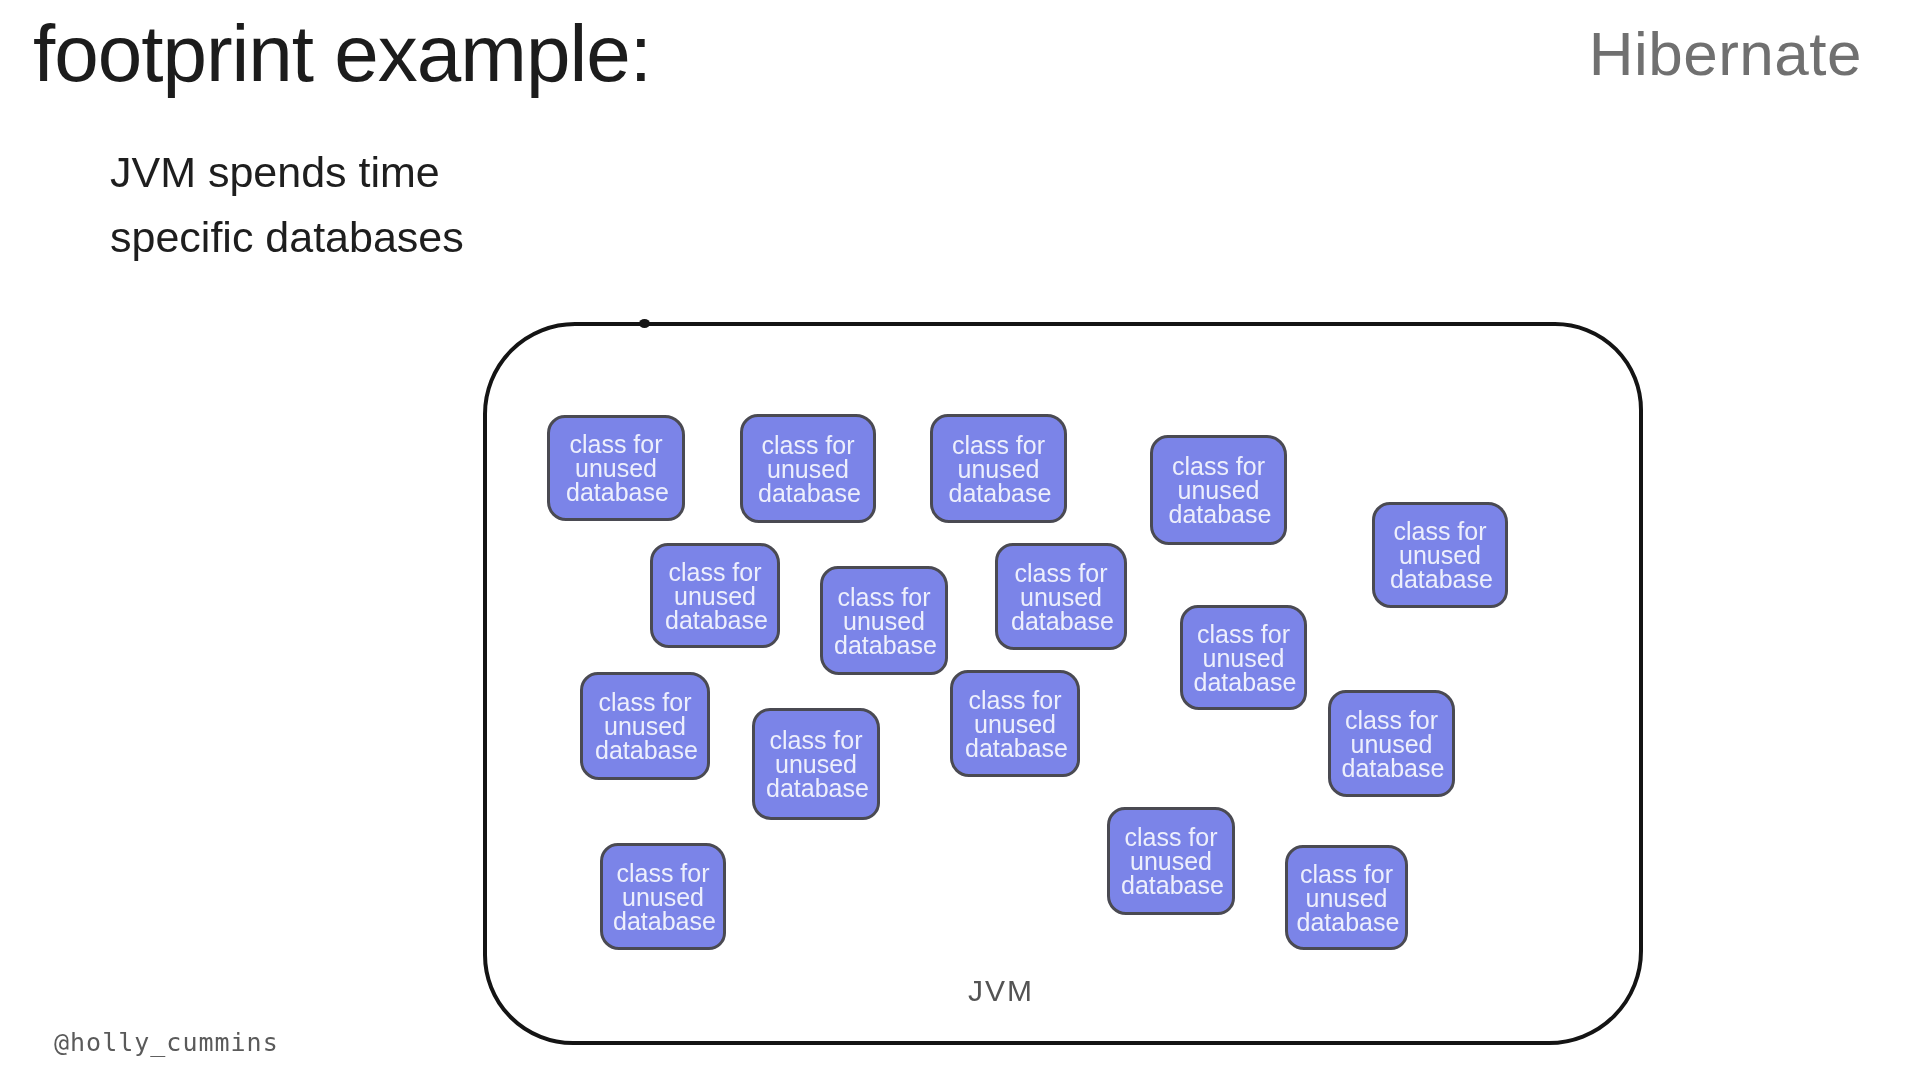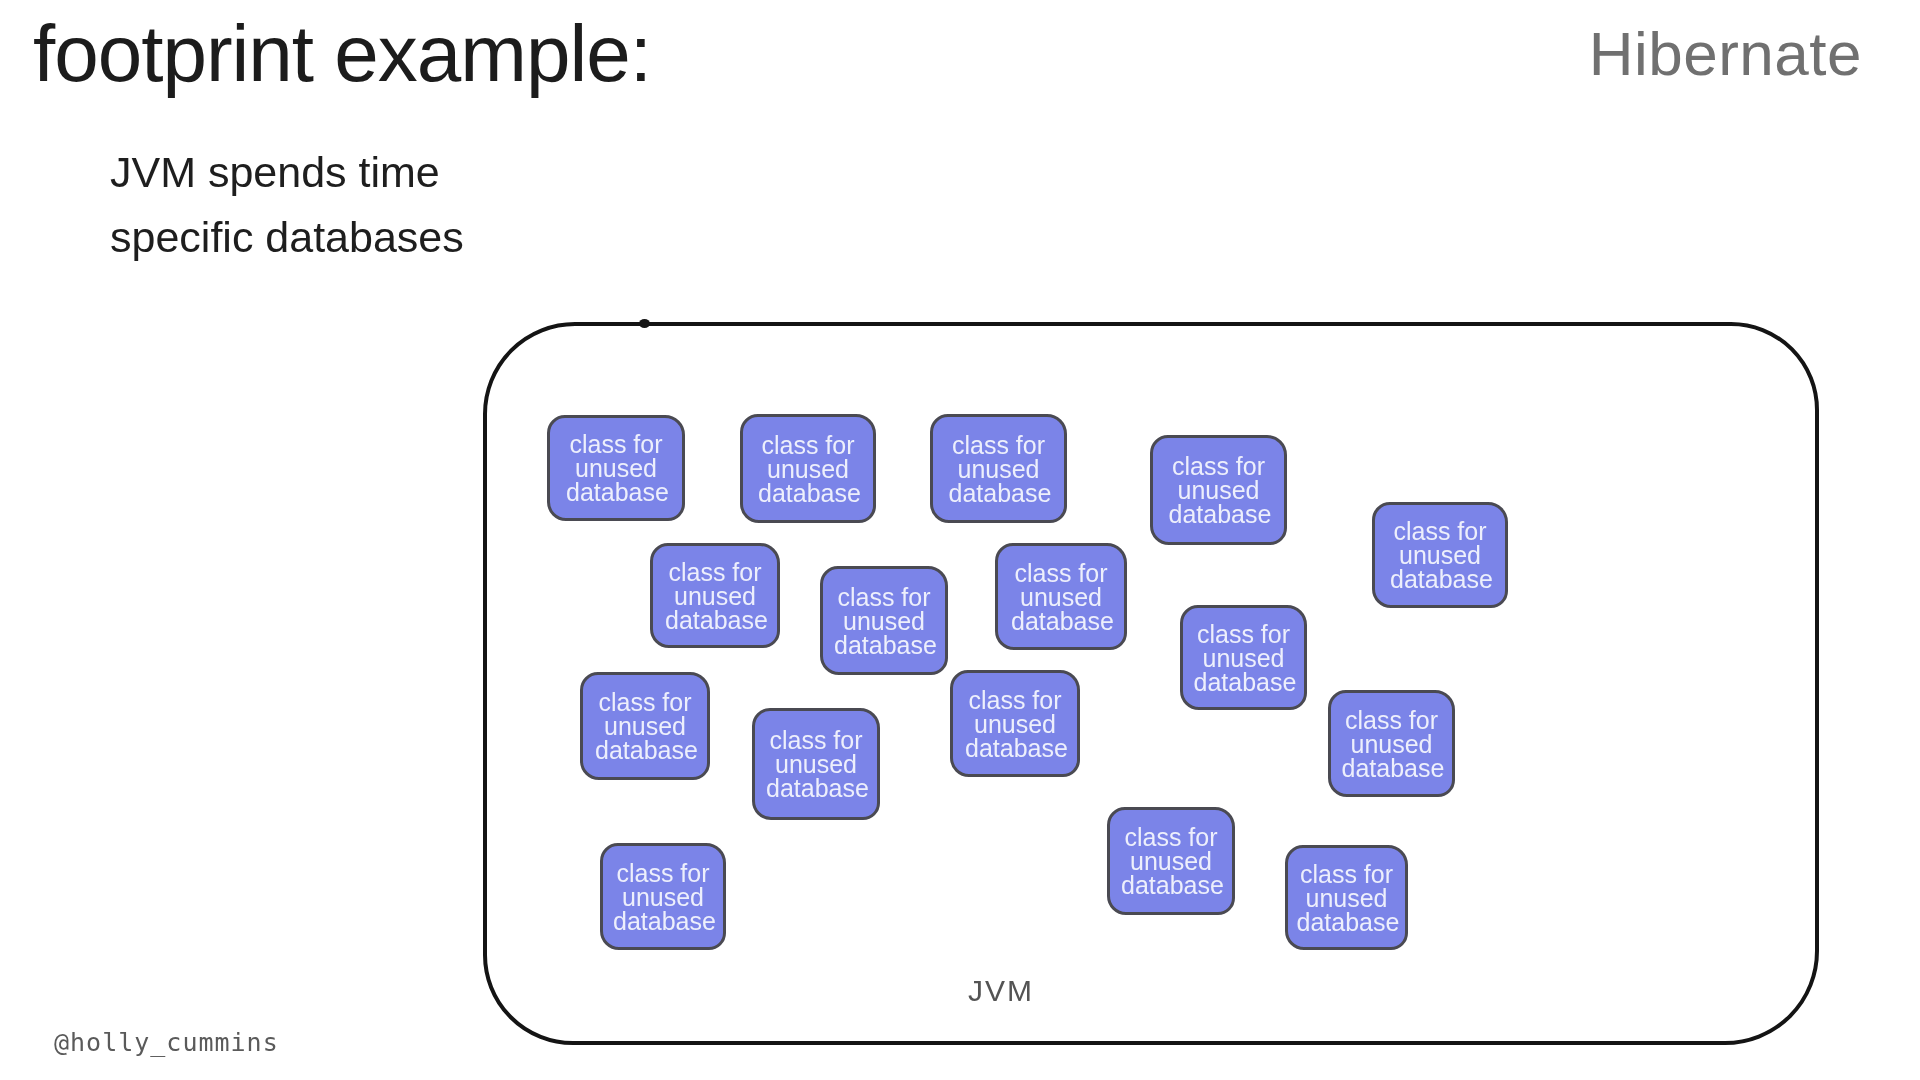--- a/index.html
+++ b/index.html
@@ -34,21 +34,21 @@
     left: 110px; top: 140px;
     font-size: 43px;
     font-weight: 400;
     line-height: 65px;
     color: #1e1e1e;
   }
 
   .jvm-container {
     position: absolute;
     left: 483px; top: 322px;
-    width: 1336px; height: 723px;
+    width: 1160px; height: 723px;
     box-sizing: border-box;
     border: 4px solid #141414;
     border-radius: 92px 88px 94px 90px;
     background: #ffffff;
   }
   .sketch-dot {
     position: absolute;
     left: 152px; top: -7px;
     width: 11px; height: 9px;
     background: #141414;

